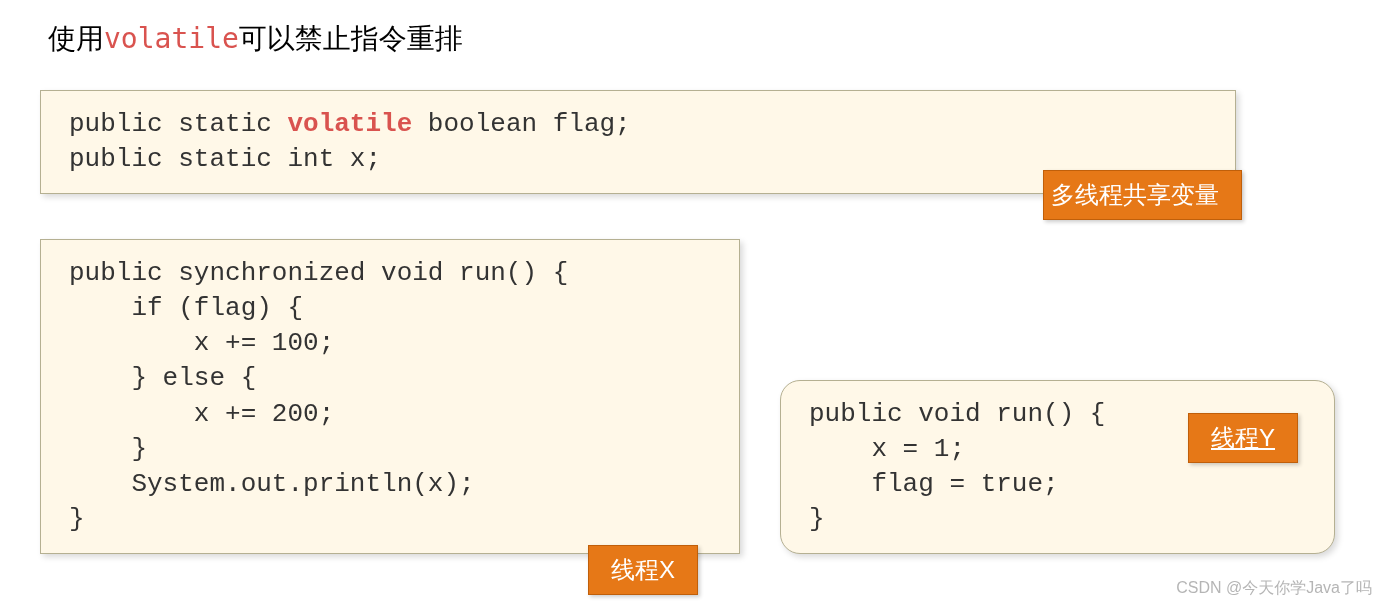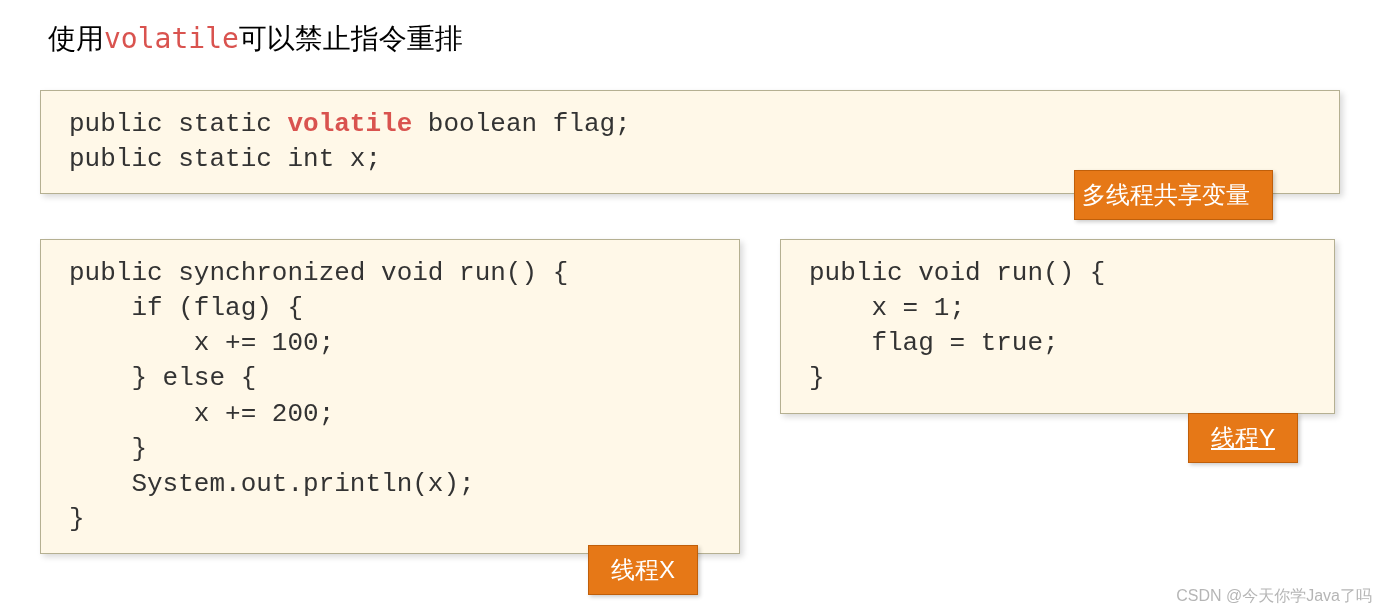--- a/index.html
+++ b/index.html
@@ -34,61 +34,62 @@
       color: #333;
       white-space: pre;
       position: relative;
       box-shadow: 3px 3px 6px rgba(0,0,0,0.15);
     }
     .code-box .kw {
       color: #d9534f;
       font-weight: bold;
     }
     .top-box {
-      width: 1300px;
+      width: 1196px;
       margin-bottom: 45px;
     }
     .bottom-row {
       display: flex;
       gap: 40px;
-      align-items: flex-start;
+      align-items: flex-end;
     }
     .left-box {
       width: 700px;
     }
     .right-box {
       width: 555px;
+      border-radius: 20px;
     }
     .badge {
       position: absolute;
       background: #e67817;
       color: #fff;
       font-size: 24px;
       padding: 8px 22px;
       border: 1px solid #c05f0a;
       box-shadow: 2px 2px 4px rgba(0,0,0,0.2);
     }
     .badge-top {
       top: 170px;
-      left: 1074px;
+      left: 1043px;
       padding-left: 7px;
     }
     .badge-left {
       bottom: 16px;
       left: 588px;
     }
     .badge-right {
       top: 413px;
       left: 1188px;
       text-decoration: underline;
     }
     .watermark {
       position: absolute;
       right: 6px;
-      bottom: 4px;
+      bottom: 12px;
       color: rgba(120,120,120,0.55);
       font-size: 16px;
     }
   </style>
 </head>
 <body>
 
 <div class="title">
   <span>使用</span><span class="highlight">volatile</span><span>可以禁止指令重排</span>
 </div>

